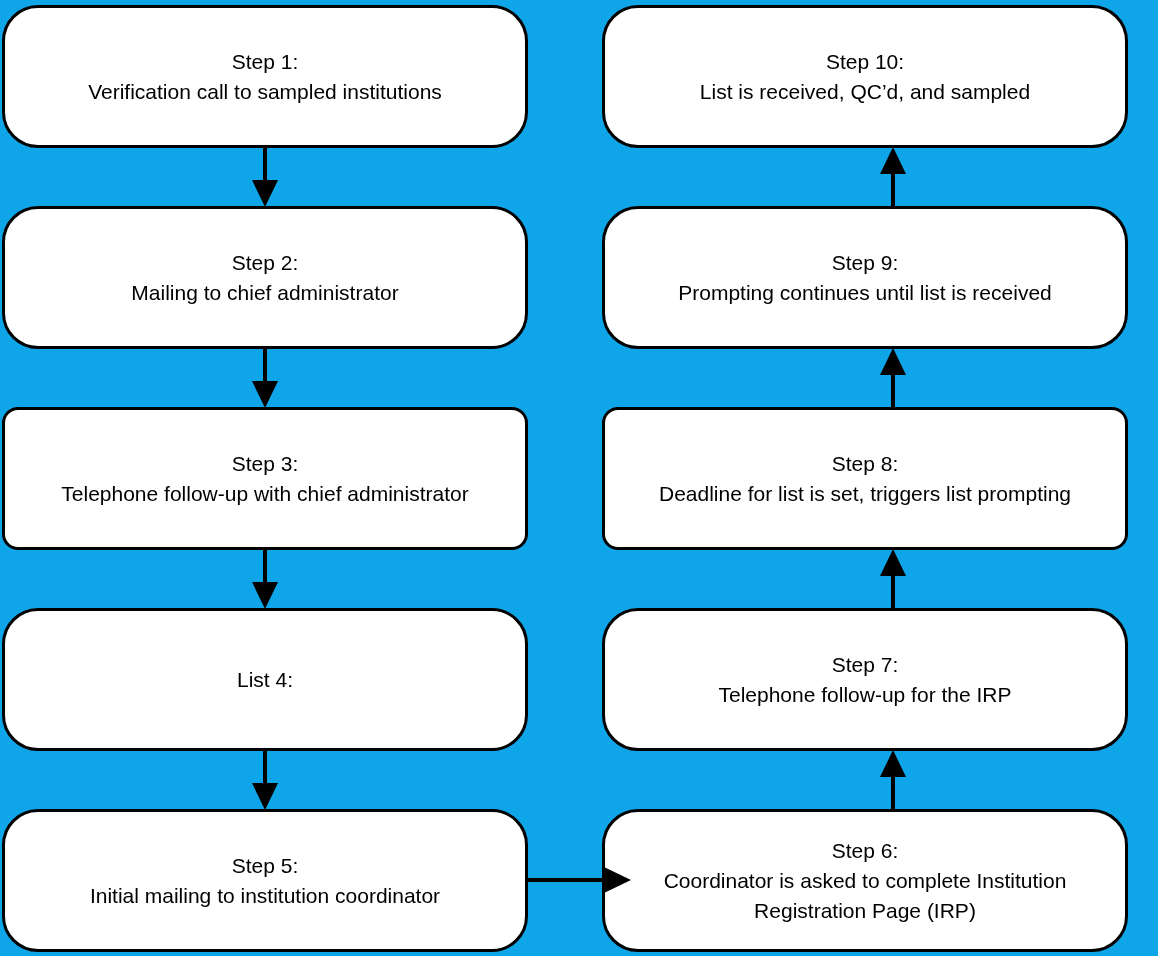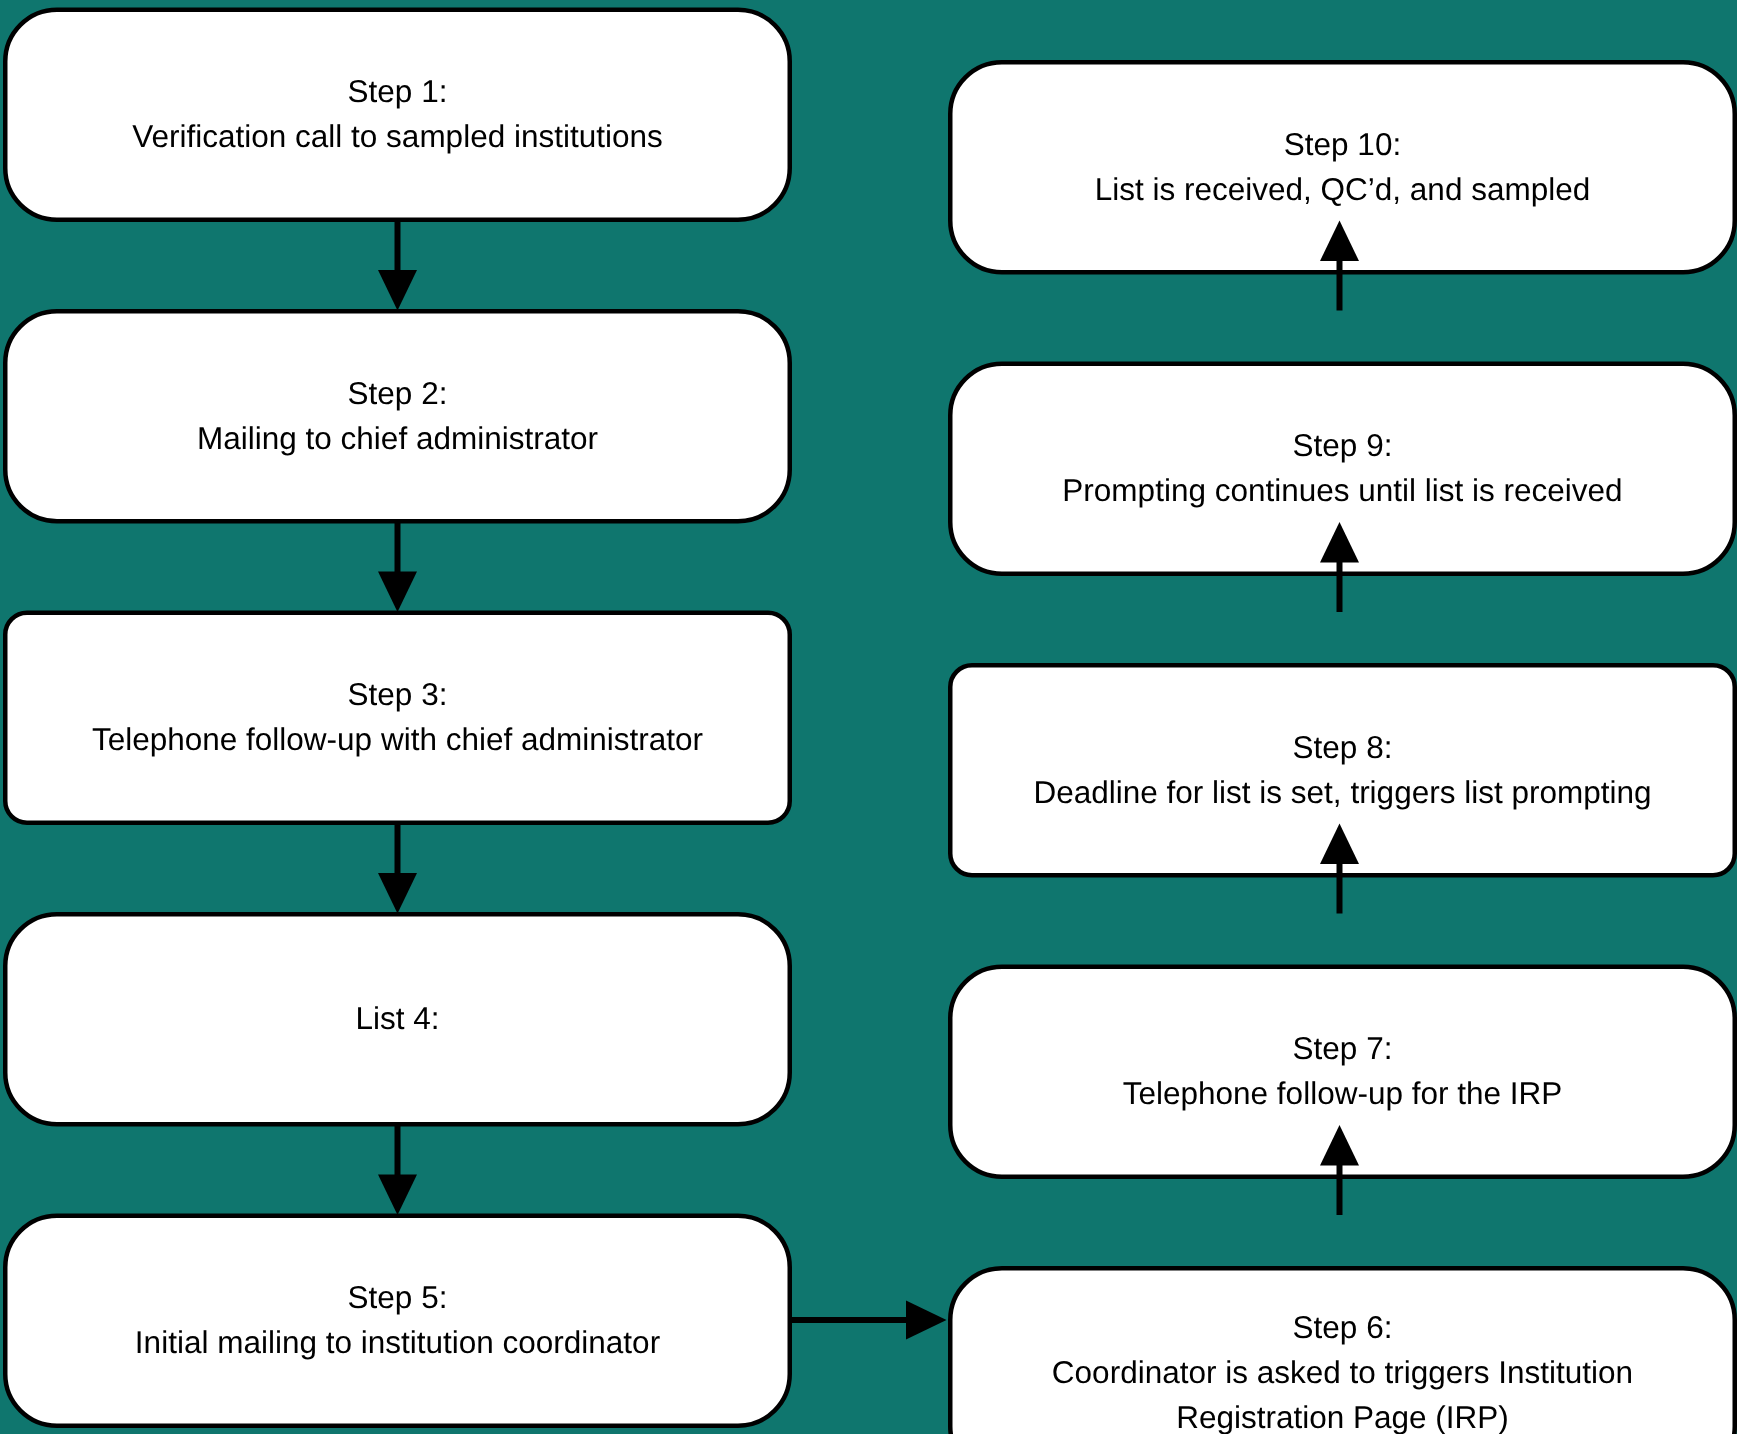--- a/index.html
+++ b/index.html
@@ -4,21 +4,21 @@
 <style>
   html, body {
     margin: 0;
     padding: 0;
     background: #ffffff;
   }
   .canvas {
     position: relative;
     width: 1158px;
     height: 956px;
-    background: #0f766e;
+    background: #0ea5e9;
     font-family: "Liberation Sans", "DejaVu Sans", sans-serif;
     color: #000000;
   }
   .box {
     position: absolute;
     width: 526px;
     height: 143px;
     box-sizing: border-box;
     border: 3px solid #000000;
     border-radius: 36px;
@@ -26,21 +26,21 @@
     display: flex;
     flex-direction: column;
     align-items: center;
     justify-content: center;
     text-align: center;
     font-size: 21px;
     line-height: 30px;
     padding: 0 28px;
   }
   .col-left  { left: 2px;  }
-  .col-right { left: 632px; margin-top: 35px; }
+  .col-right { left: 602px; }
   .row-0 { top: 5px;   }
   .row-1 { top: 206px; }
   .row-2 { top: 407px; border-radius: 16px; }
   .row-3 { top: 608px; }
   .row-4 { top: 809px; }
   .arrows {
     position: absolute;
     top: 0;
     left: 0;
     pointer-events: none;
@@ -84,21 +84,21 @@
   <div class="box col-right row-2">
     <div>Step 8:</div>
     <div>Deadline for list is set, triggers list prompting</div>
   </div>
   <div class="box col-right row-3">
     <div>Step 7:</div>
     <div>Telephone follow-up for the IRP</div>
   </div>
   <div class="box col-right row-4">
     <div>Step 6:</div>
-    <div>Coordinator is asked to triggers Institution Registration Page (IRP)</div>
+    <div>Coordinator is asked to complete Institution Registration Page (IRP)</div>
   </div>
 
   <svg class="arrows" width="1158" height="956" viewBox="0 0 1158 956">
 
     <g>
       <line x1="265" y1="147" x2="265" y2="183"></line>
       <polygon points="252,180 278,180 265,207"></polygon>
     </g>
     <g>
       <line x1="265" y1="348" x2="265" y2="384"></line>

